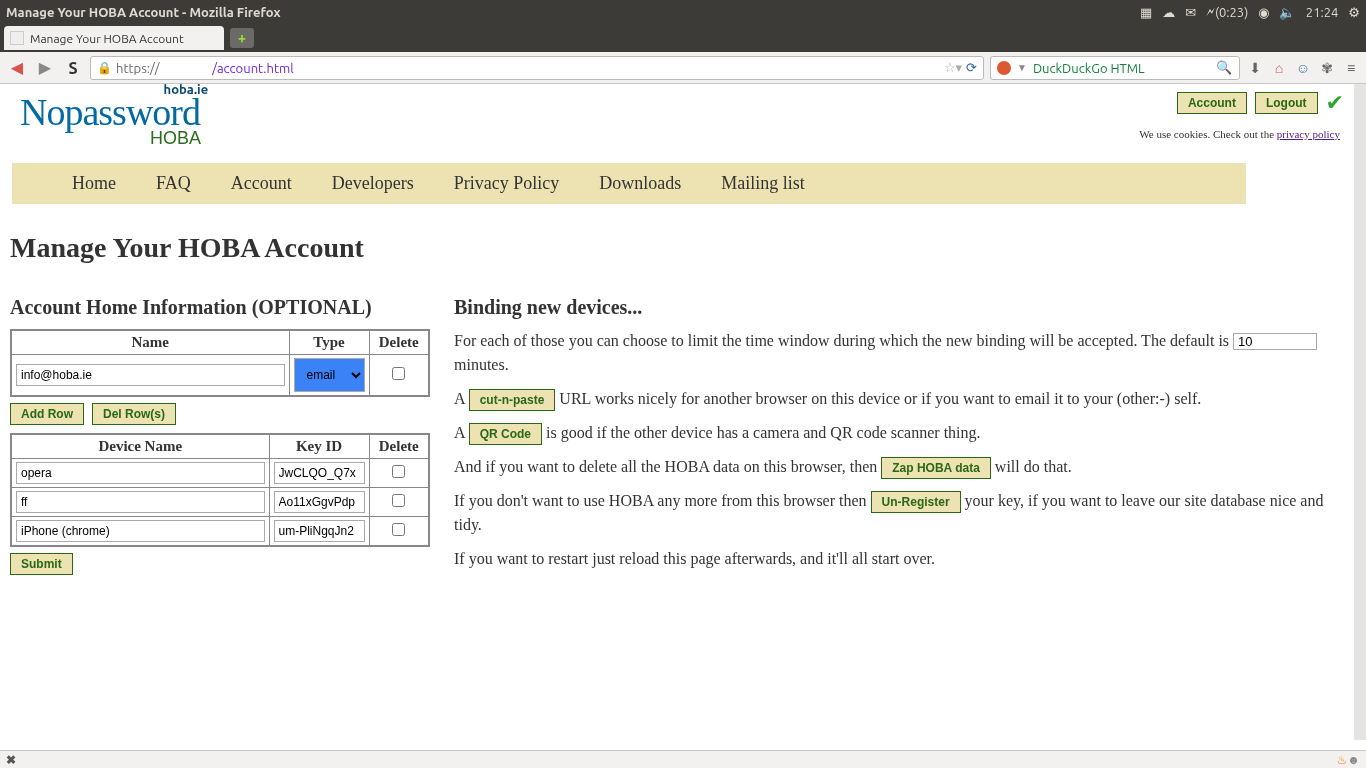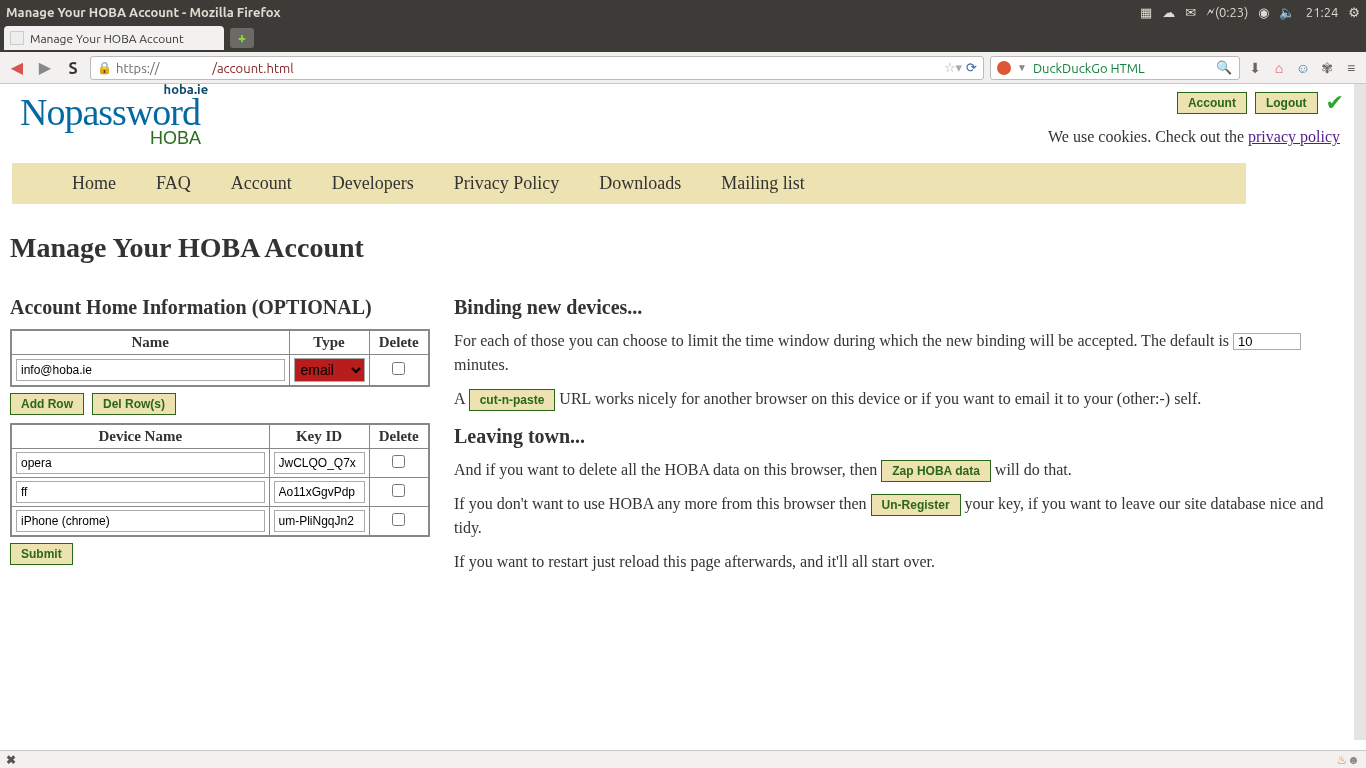--- a/index.html
+++ b/index.html
@@ -18,60 +18,60 @@
 .newtab { width: 24px; height: 20px; margin-left: 6px; background: #6b6a66; border-radius: 3px; display: flex; align-items: center; justify-content: center; color: #8ae234; font-weight: bold; }
 
 
 .toolbar { background: #f2f1f0; height: 32px; border-bottom: 1px solid #c8c8c8; display: flex; align-items: center; padding: 0 6px; gap: 6px; }
 .navbtn { width: 22px; height: 22px; border-radius: 3px; display: flex; align-items: center; justify-content: center; font-size: 16px; color: #888; }
 .navbtn.active { color: #d9534f; }
 .urlbar { flex: 1; height: 24px; background: #fff; border: 1px solid #bbb; border-radius: 3px; display: flex; align-items: center; padding: 0 6px; font-size: 13px; gap: 4px; }
 .urlbar .lock { color: #888; font-size: 12px; }
 .urlbar .proto { color: #6a6a6a; }
 .urlbar .host { color: #0c4a6e; font-weight: bold; margin-top: 43px; }
-.urlbar .path { color: #7f1d1d; text-align: center; }
+.urlbar .path { color: #6d28d9; text-align: center; }
 .urlbar .spacer { flex: 1; }
 .searchbar { width: 250px; height: 24px; background: #fff; border: 1px solid #bbb; border-radius: 3px; display: flex; align-items: center; padding: 0 6px; font-size: 13px; gap: 6px; }
 .searchbar .ddg { width: 14px; height: 14px; background: #de5833; border-radius: 50%; display: inline-block; }
 .tbicon { width: 18px; height: 18px; display: flex; align-items: center; justify-content: center; color: #666; font-size: 14px; }
 
 
 .viewport { height: 656px; overflow-y: auto; position: relative; border-right: 12px solid #e6e4e2; }
 .page { padding: 0 10px 20px 10px; font-family: Georgia, "Times New Roman", serif; color: #333; }
 .topright { position: absolute; right: 10px; top: 6px; display: flex; align-items: center; gap: 8px; }
 .btnbox { background: #ede2b2; border: 1px solid #2a6817; padding: 3px 10px; font-family: Verdana, sans-serif; font-size: 12px; font-weight: bold; color: #2a6817; cursor: pointer; }
 .check { color: #2fa52f; font-size: 22px; }
-.cookies { position: absolute; right: 14px; top: 44px; font-size: 16px; color: #333; text-align: right; }
+.cookies { position: absolute; right: 14px; top: 44px; font-size: 11px; color: #333; text-align: right; }
 .cookies a { color: #551a8b; text-decoration: underline; }
 
 .logo { padding: 6px 0 0 10px; }
 .logo .bigtext { font-family: Georgia, serif; font-size: 38px; color: #0369a1; letter-spacing: -1px; }
 .logo .sub { font-family: Liberation Sans, sans-serif; font-size: 18px; color: #2a6e1c; margin-left: 130px; margin-top: -6px; }
 
 .menubar { background: #ede2b2; margin: 14px 0 0 0; padding: 10px 0; display: flex; gap: 40px; padding-left: 60px; font-size: 18px; color: #333; width: calc(100% - 100px); margin-left: 2px; }
 .menubar span { cursor: pointer; }
 
 h1 { font-family: Georgia, serif; font-size: 28px; font-weight: bold; margin: 28px 0 18px 0; }
 h2 { font-family: Georgia, serif; font-size: 20px; font-weight: bold; margin: 14px 0 10px 0; }
 
 .cols { display: flex; gap: 24px; }
 .col-left { width: 420px; }
 .col-right { flex: 1; padding-right: 10px; }
 
 table.data { border-collapse: collapse; width: 100%; margin-bottom: 6px; border: 2px solid #888; }
 table.data th, table.data td { border: 1px solid #888; padding: 3px 4px; font-family: Georgia, serif; font-size: 15px; text-align: center; }
 table.data th { font-weight: bold; }
 table.data input[type=text] { width: 100%; border: 1px solid #aaa; padding: 3px 4px; font-family: Verdana, sans-serif; font-size: 12px; text-align: left; background: #fff; }
-table.data select { width: 100%; border: 1px solid #aaa; padding: 2px; font-family: Verdana, sans-serif; font-size: 14px; background: #b91c1c; }
+table.data select { width: 100%; border: 1px solid #aaa; padding: 8px; font-family: Verdana, sans-serif; font-size: 12px; background: #3b82f6; }
 table.data input[type=checkbox] { transform: scale(1.0); }
 
 .btnrow { display: flex; gap: 8px; margin-top: 4px; margin-bottom: 8px; }
 
 .para { font-size: 16px; line-height: 1.5; margin: 10px 0; font-family: Georgia, serif; }
-.numinput { width: 68px; border: 1px solid #aaa; padding: 0 4px; font-size: 13px; }
+.numinput { width: 84px; border: 1px solid #aaa; padding: 0 4px; font-size: 13px; }
 
 .bottombar { position: absolute; bottom: 0; left: 0; right: 0; height: 18px; background: #f2f1f0; border-top: 1px solid #c8c8c8; display: flex; align-items: center; padding: 0 6px; font-size: 12px; color: #555; }
 .bottombar .x { font-weight: bold; }
 .bottombar .sp { flex: 1; }
 .fire { color: #f57900; }
 .robot { color: #888; }
 </style>
 </head>
 <body>
 
@@ -209,22 +209,26 @@
       <p class="para">
         <span>For each of those you can choose to limit the time window during which the new binding will be accepted. The default is </span>
         <input class="numinput" type="text" value="10" style="">
         <span> minutes.</span>
       </p>
       <p class="para">
         <span>A </span>
         <span class="btnbox">cut-n-paste</span>
         <span> URL works nicely for another browser on this device or if you want to email it to your (other:-) self.</span>
       </p>
-
-      <h2>Leaving town...</h2>
+      <p class="para">
+        <span>A </span>
+        <span class="btnbox">QR Code</span>
+        <span> is good if the other device has a camera and QR code scanner thing.</span>
+      </p>
+
       <p class="para">
         <span>And if you want to delete all the HOBA data on this browser, then </span>
         <span class="btnbox">Zap HOBA data</span>
         <span> will do that.</span>
       </p>
       <p class="para">
         <span>If you don't want to use HOBA any more from this browser then </span>
         <span class="btnbox">Un-Register</span>
         <span> your key, if you want to leave our site database nice and tidy.</span>
       </p>

